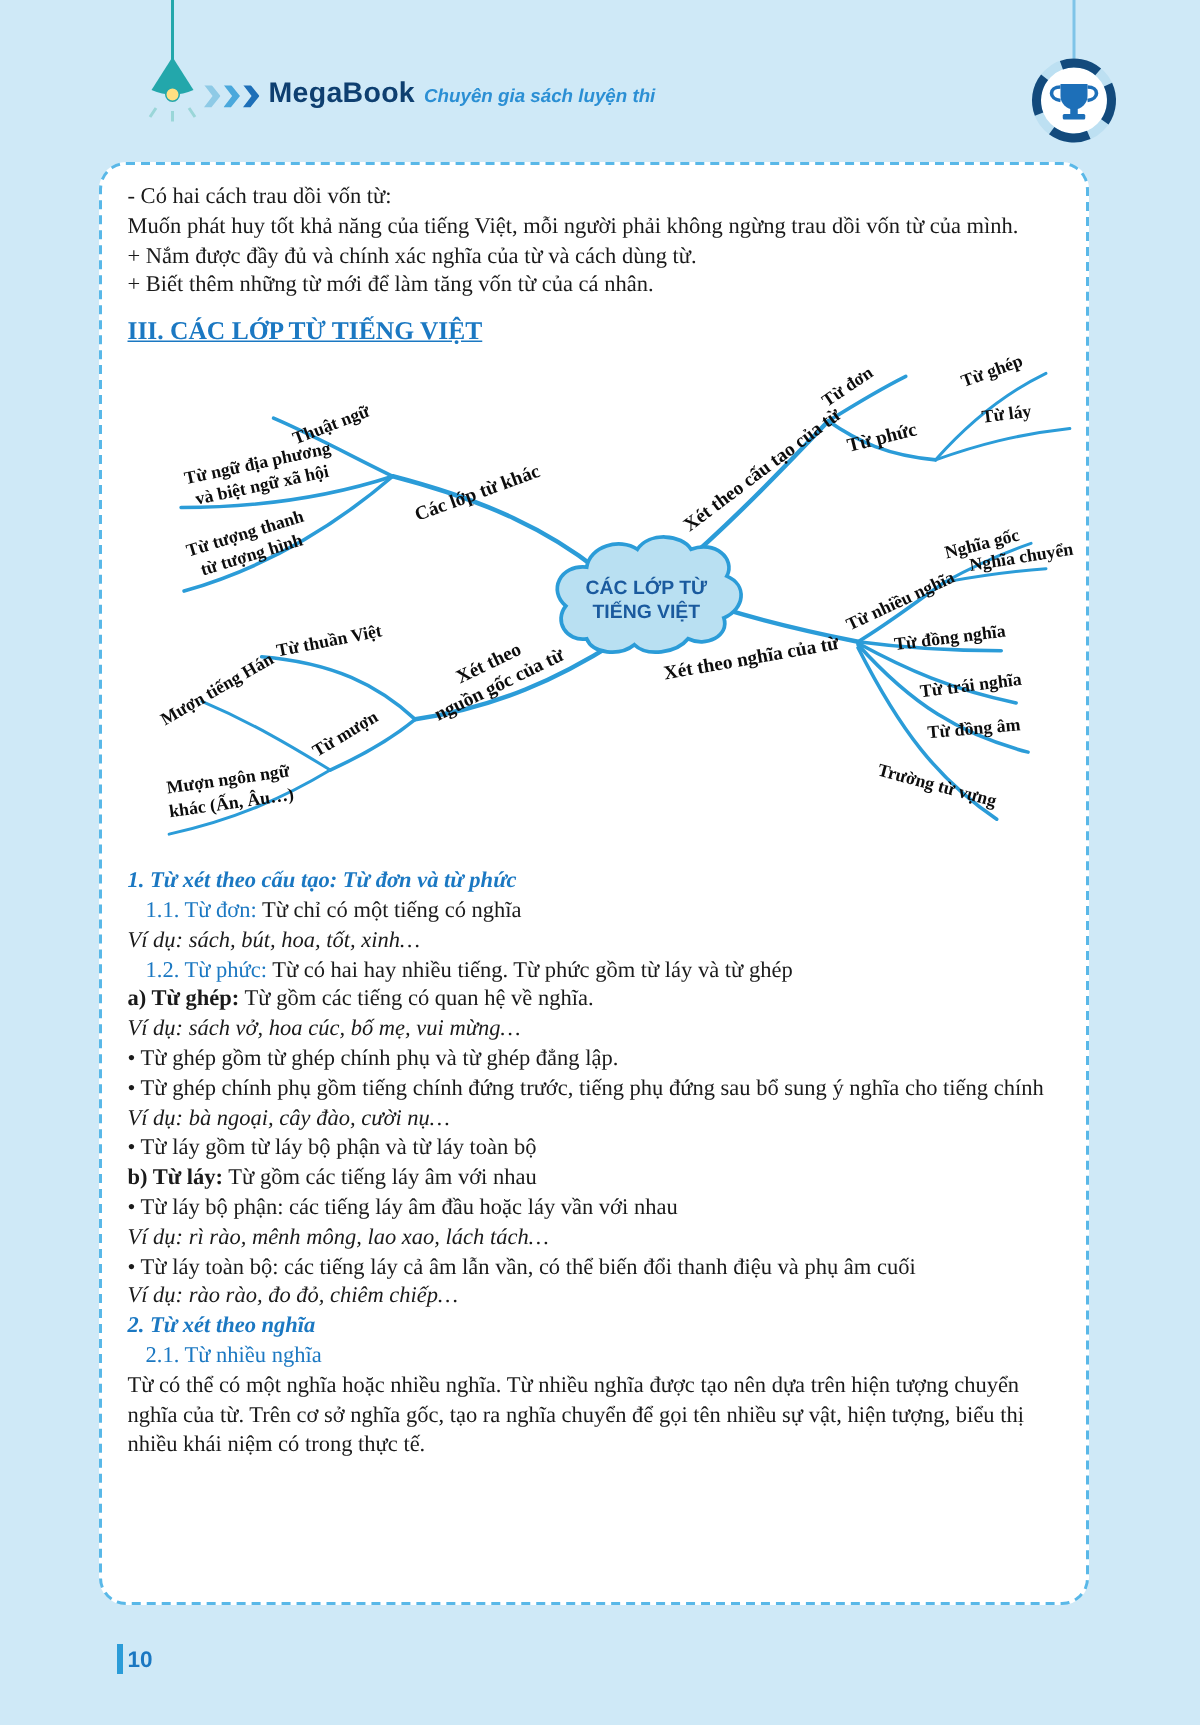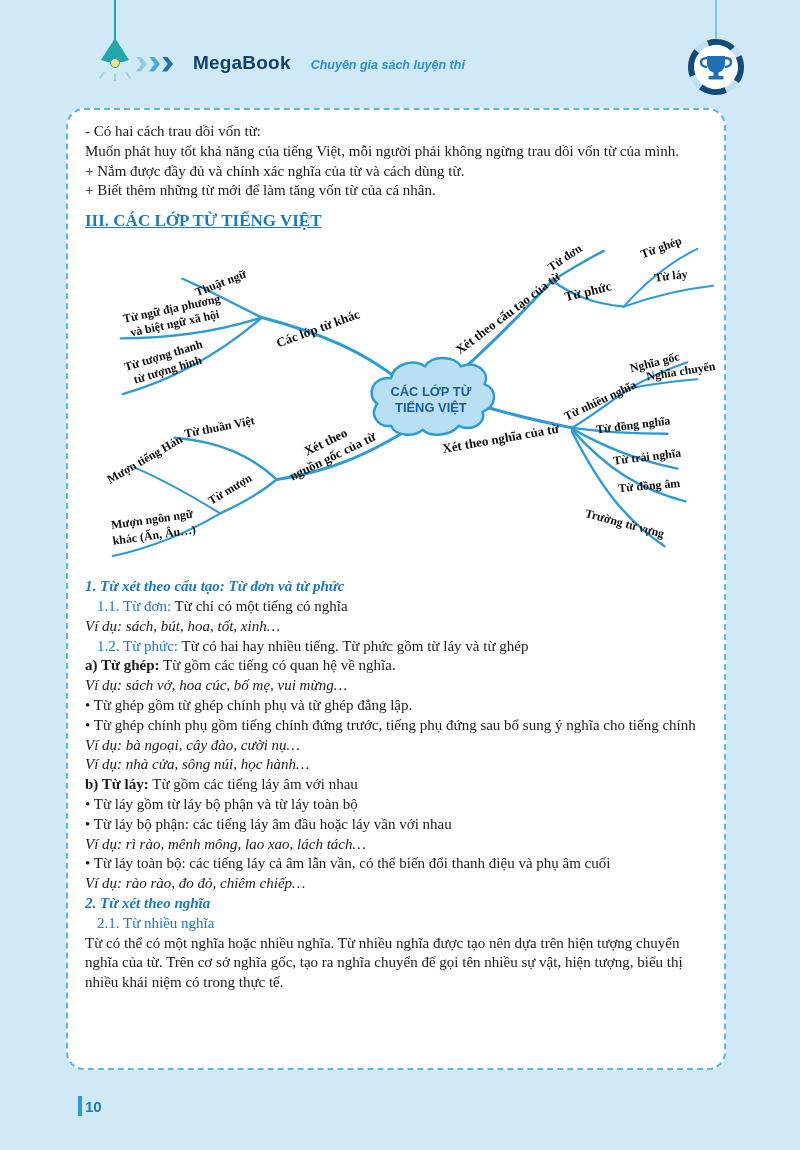--- a/index.html
+++ b/index.html
@@ -6,21 +6,21 @@
   .page{
     position:relative;
     width:800px;height:1150px;
     background:#cfe9f7;
     font-family:"Liberation Serif","DejaVu Serif",serif;
     overflow:hidden;
   }
   
   .header{position:absolute;top:0;left:0;width:800px;height:105px;}
   .lamp{position:absolute;left:88px;top:0;}
-  .brand-row{position:absolute;left:136px;top:52px;display:flex;align-items:baseline;gap:20px;font-family:"Liberation Sans","DejaVu Sans",sans-serif;}
+  .brand-row{position:absolute;left:136px;top:52px;display:flex;align-items:baseline;gap:6px;font-family:"Liberation Sans","DejaVu Sans",sans-serif;}
   .chevrons{display:flex;gap:2px;align-self:center;margin-top:2px;}
   .chev{width:11px;height:15px;clip-path:polygon(0 0,45% 0,100% 50%,45% 100%,0 100%,52% 50%);}
   .chev1{background:#8ecae6;}
   .chev2{background:#4aa8dc;}
   .chev3{background:#1d6fb8;}
   .brand{font-weight:bold;font-size:19px;color:#0e3f70;letter-spacing:.2px;}
   .tagline{font-style:italic;font-weight:bold;font-size:12.5px;color:#2b8fd4;}
   .badge{position:absolute;right:52px;top:0;}
   
   .card{
@@ -168,23 +168,22 @@
     <div>
         <p class="para"><span class="t-blue-bi">1. Từ xét theo cấu tạo: Từ đơn và từ phức</span></p>
         <p class="para"><span class="t-blue">1.1. Từ đơn:</span><span class="t-n"> Từ chỉ có một tiếng có nghĩa</span></p>
         <p class="para"><span class="t-i">Ví dụ: sách, bút, hoa, tốt, xinh…</span></p>
         <p class="para"><span class="t-blue">1.2. Từ phức:</span><span class="t-n"> Từ có hai hay nhiều tiếng. Từ phức gồm từ láy và từ ghép</span></p>
         <p class="para"><span class="t-b">a)  Từ ghép:</span><span class="t-n"> Từ gồm các tiếng có quan hệ về nghĩa.</span></p>
         <p class="para"><span class="t-i">Ví dụ: sách vở, hoa cúc, bố mẹ, vui mừng…</span></p>
         <p class="para"><span class="t-n">• Từ ghép gồm từ ghép chính phụ và từ ghép đẳng lập.</span></p>
         <p class="para"><span class="t-n">• Từ ghép chính phụ gồm tiếng chính đứng trước, tiếng phụ đứng sau bổ sung ý nghĩa cho tiếng chính</span></p>
         <p class="para"><span class="t-i">Ví dụ: bà ngoại, cây đào, cười nụ…</span></p>
-        <p class="para"><span class="t-i">Ví dụ: nhà cửa, sông núi, học hành…</span></p>
+        <p class="para"><span class="t-n">• Từ láy gồm từ láy bộ phận và từ láy toàn bộ</span></p>
         <p class="para"><span class="t-b">b) Từ láy:</span><span class="t-n"> Từ gồm các tiếng láy âm với nhau</span></p>
-        <p class="para"><span class="t-n">• Từ láy gồm từ láy bộ phận và từ láy toàn bộ</span></p>
         <p class="para"><span class="t-n">• Từ láy bộ phận: các tiếng láy âm đầu hoặc láy vần với nhau</span></p>
         <p class="para"><span class="t-i">Ví dụ: rì rào, mênh mông, lao xao, lách tách…</span></p>
         <p class="para"><span class="t-n">• Từ láy toàn bộ: các tiếng láy cả âm lẫn vần, có thể biến đổi thanh điệu và phụ âm cuối</span></p>
         <p class="para"><span class="t-i">Ví dụ: rào rào, đo đỏ, chiêm chiếp…</span></p>
         <p class="para"><span class="t-blue-bi">2. Từ xét theo nghĩa</span></p>
         <p class="para"><span class="t-blue">2.1. Từ nhiều nghĩa</span></p>
         <p class="para"><span class="t-n">Từ có thể có một nghĩa hoặc nhiều nghĩa. Từ nhiều nghĩa được tạo nên dựa trên hiện tượng chuyển nghĩa của từ. Trên cơ sở nghĩa gốc, tạo ra nghĩa chuyển để gọi tên nhiều sự vật, hiện tượng, biểu thị nhiều khái niệm có trong thực tế.</span></p>
       </div>
   </div>
 

